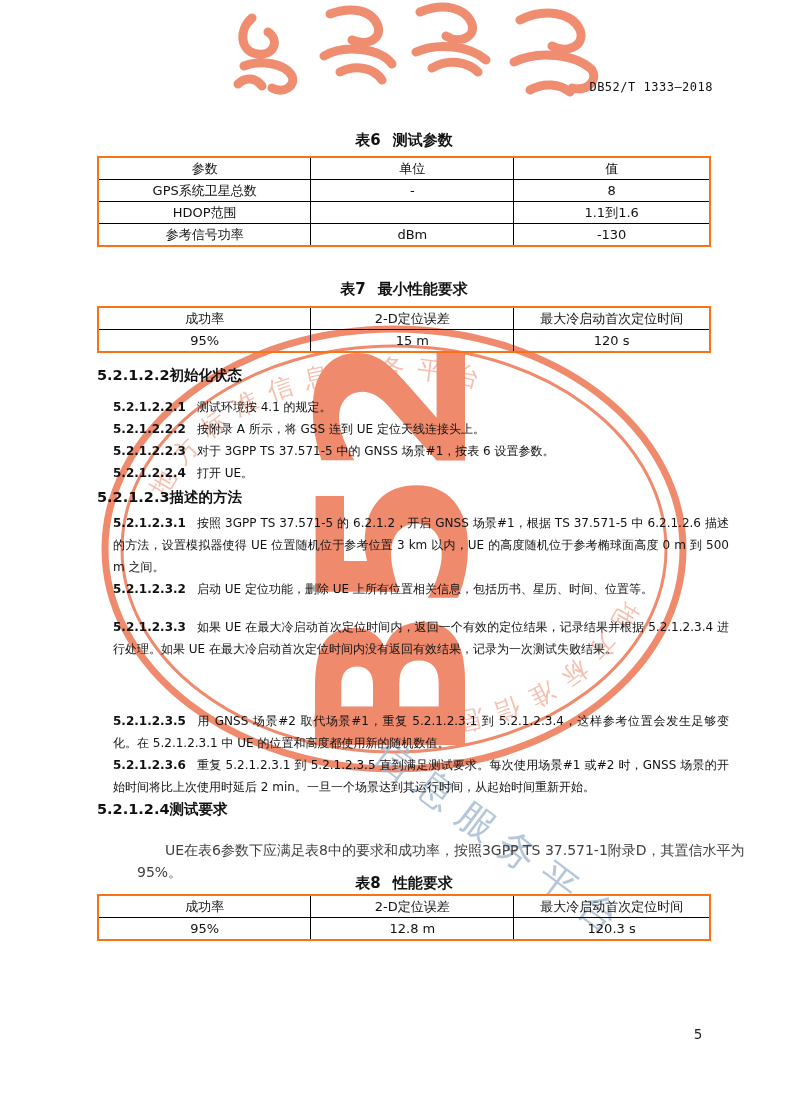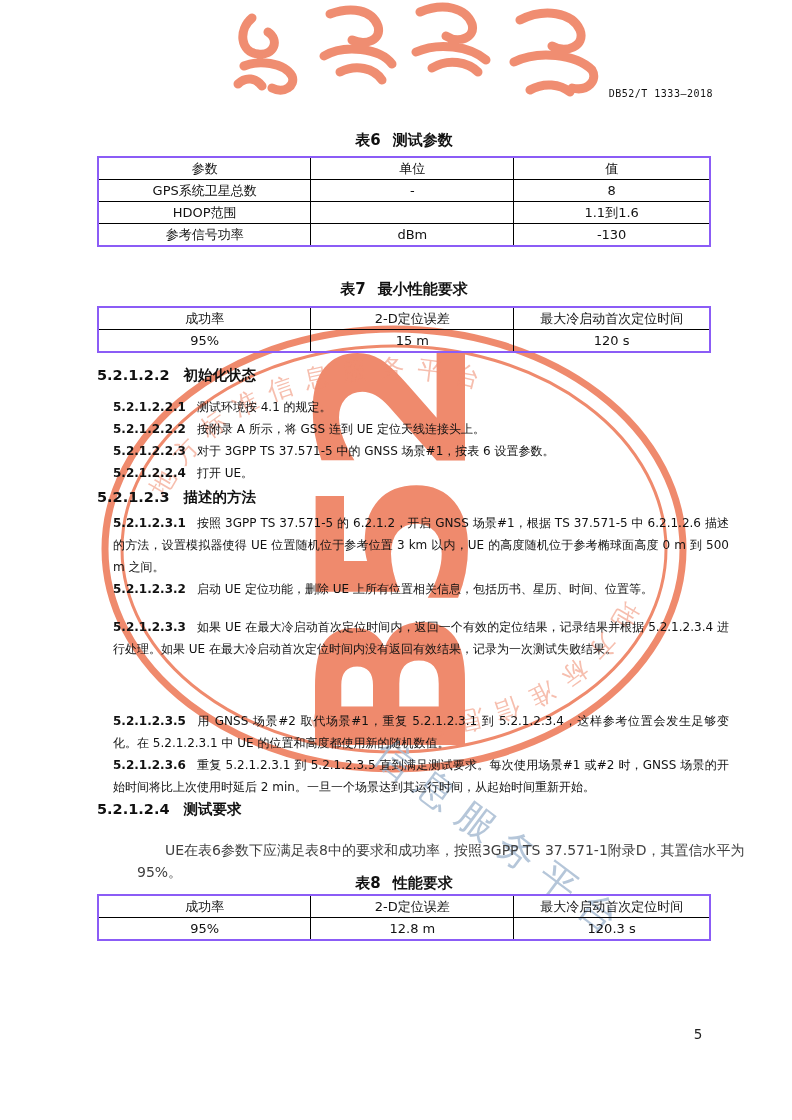--- a/index.html
+++ b/index.html
@@ -2,31 +2,31 @@
 <html><head>
 <meta charset="utf-8">
 <style>
   html,body{margin:0;padding:0;background:#888;}
   #page{position:relative;width:792px;height:1120px;background:#ffffff;overflow:hidden;
         font-family:"DejaVu Sans","Liberation Sans",sans-serif;color:#151515;}
   
   #wm{position:absolute;left:0;top:0;width:792px;height:1120px;z-index:0;pointer-events:none;}
   
   .abs{position:absolute;z-index:1;}
-  #doccode{top:88px;right:79px;font-family:"DejaVu Sans Mono","Liberation Mono",monospace;
-           font-size:10px;letter-spacing:0.5px;color:#111;}
+  #doccode{top:80px;right:79px;font-family:"DejaVu Sans Mono","Liberation Mono",monospace;
+           font-size:12px;letter-spacing:0.5px;color:#111;}
   .tcaption{left:97px;width:614px;text-align:center;font-weight:bold;font-size:15px;color:#111;}
   .tcaption .cap-gap{display:inline-block;width:12px;}
   table.doc{border-collapse:collapse;table-layout:fixed;width:614px;background:transparent;}
   table.doc td{border:1px solid #000;height:21px;text-align:center;vertical-align:middle;
                font-size:13px;padding:0 2px;background:transparent;color:#111;}
-  table.doc{border:2px solid #8b5cf6;}
+  table.doc{border:2px solid #f97316;}
   .c1{width:34.8%;} .c2{width:33.2%;} .c3{width:32%;}
   .heading{left:97px;width:616px;font-weight:bold;font-size:14.5px;color:#111;}
-  .heading .hnum{margin-right:14px;}
+  .heading .hnum{}
   .clause{left:113px;width:616px;font-size:12px;line-height:22px;color:#111;
           word-break:break-all;text-align:justify;}
   .clause .cnum{font-weight:bold;margin-right:11px;white-space:nowrap;}
   .para{left:97px;width:616px;font-size:14px;line-height:22px;color:#404040;text-indent:2em;margin-left:40px;}
   #pagenum{top:1026px;left:688px;width:20px;text-align:center;font-size:13.5px;color:#222;}
 </style>
 </head>
 <body>
 
 <div id="page">

